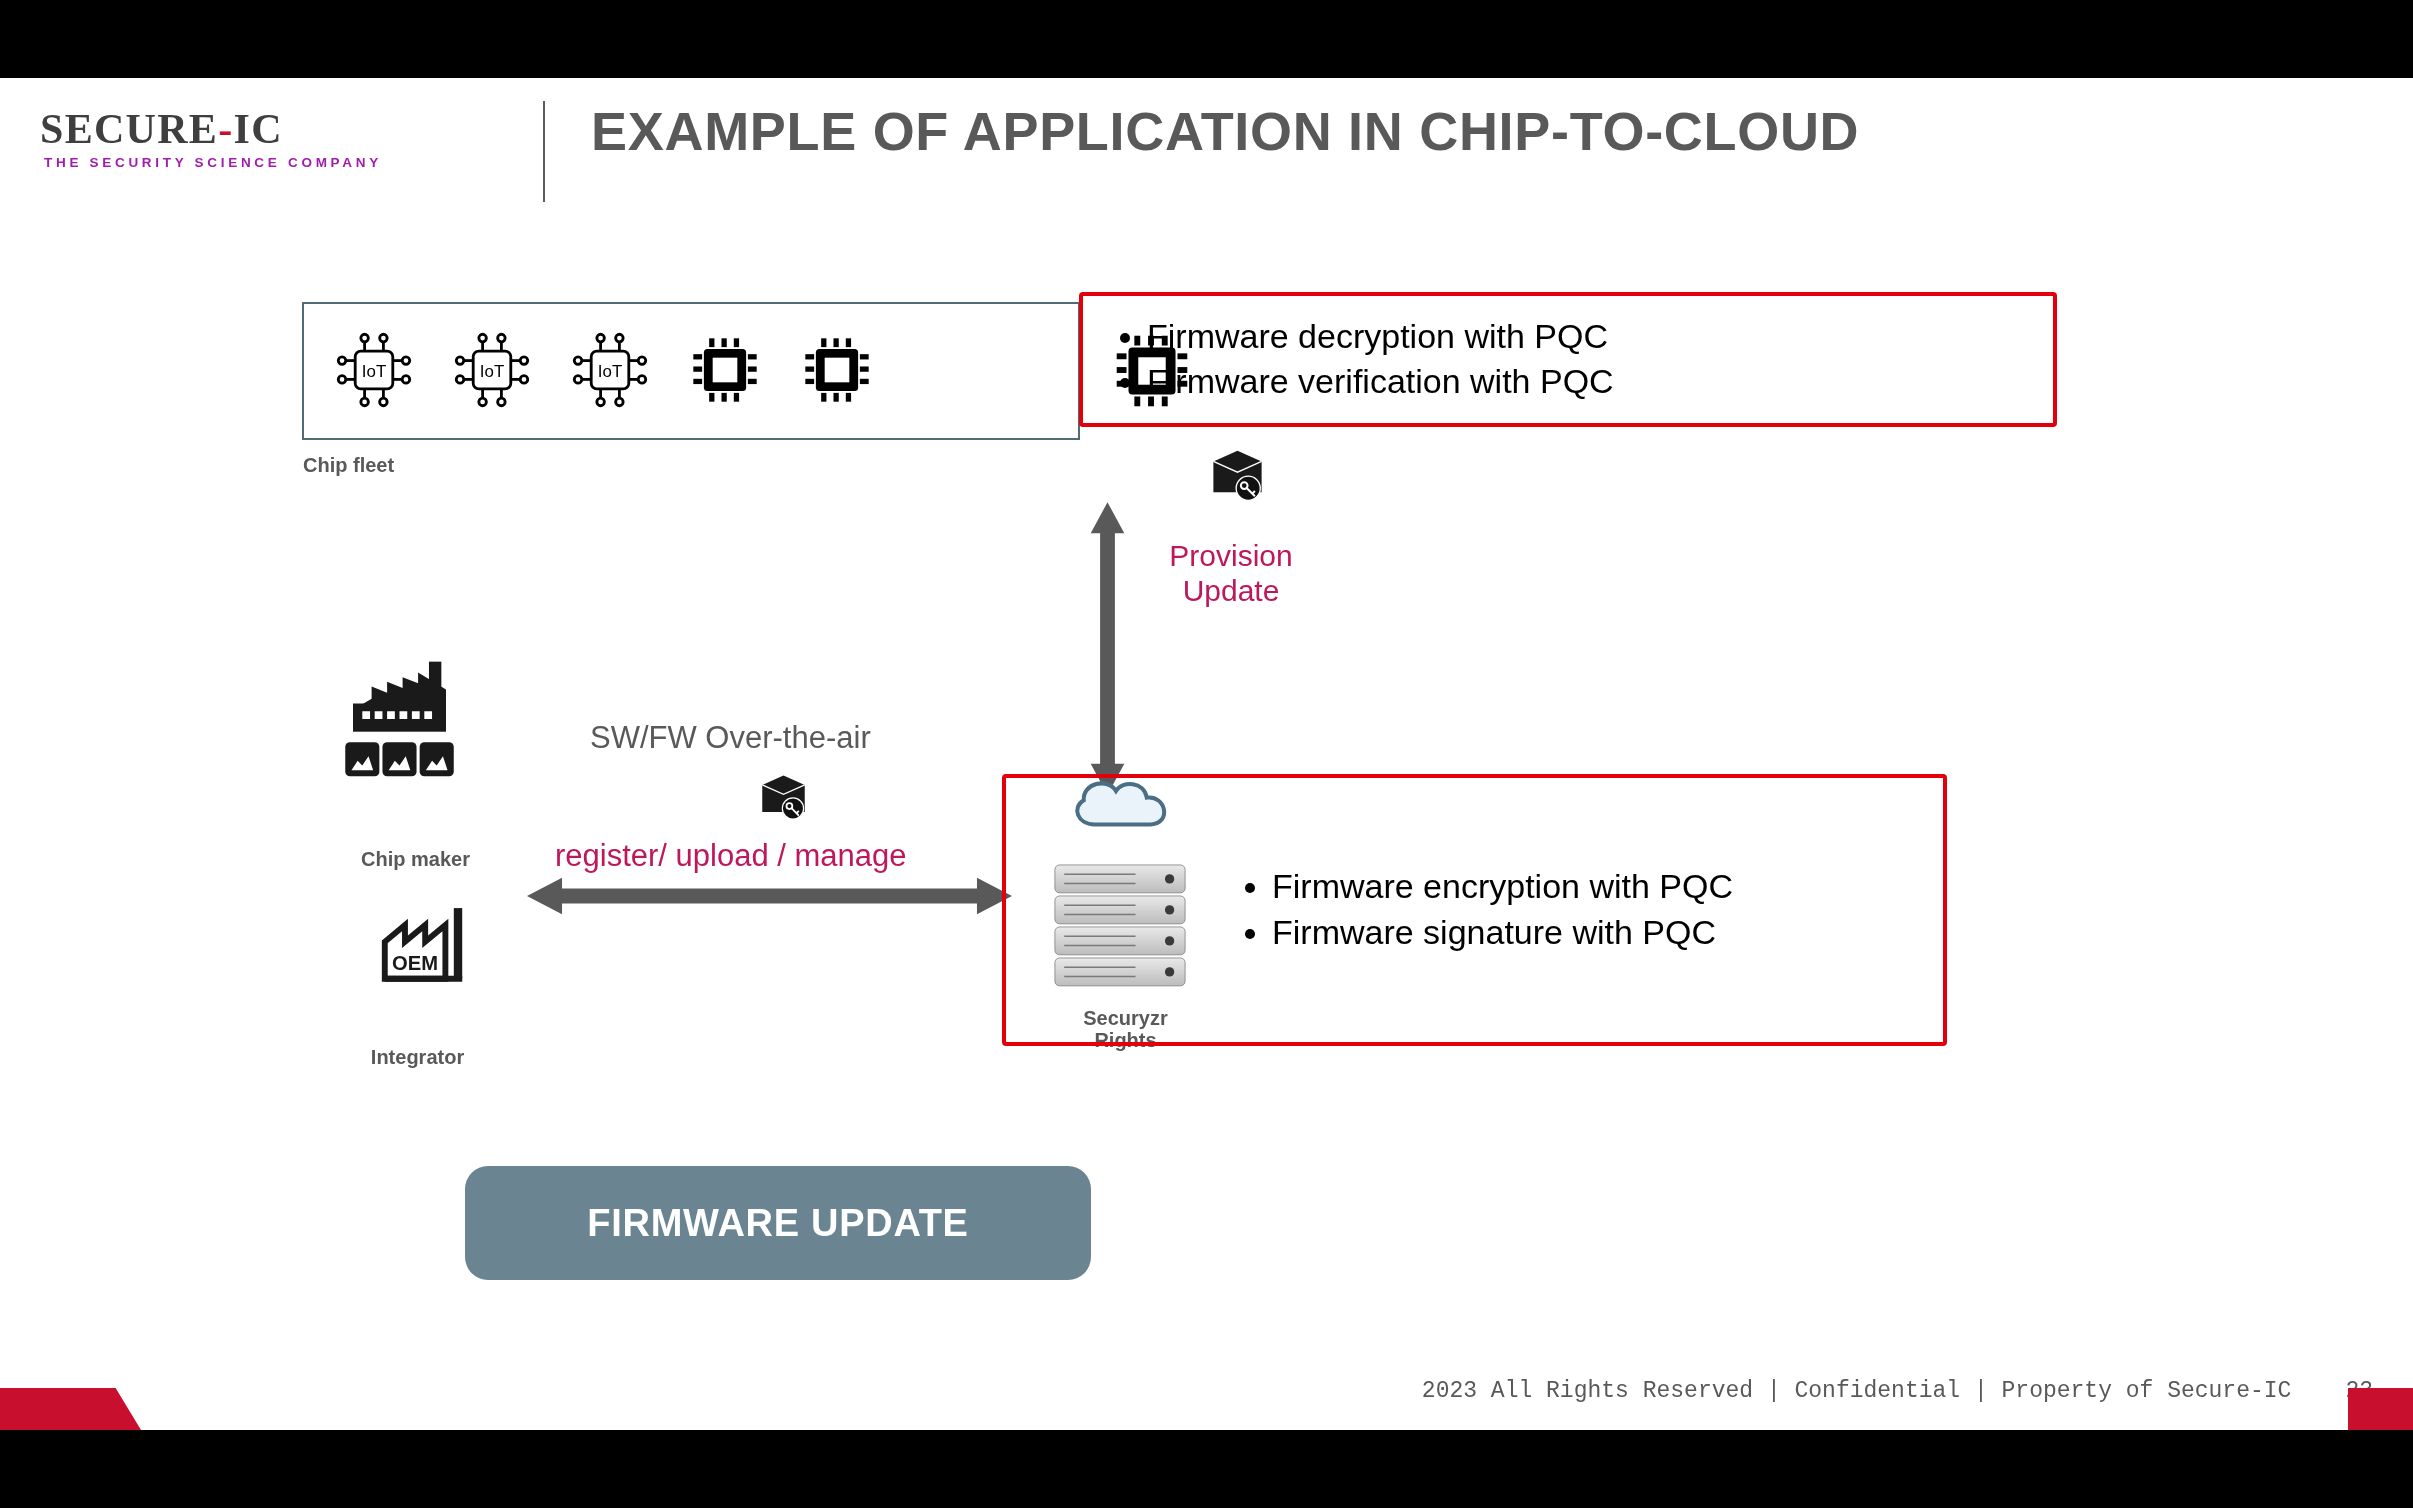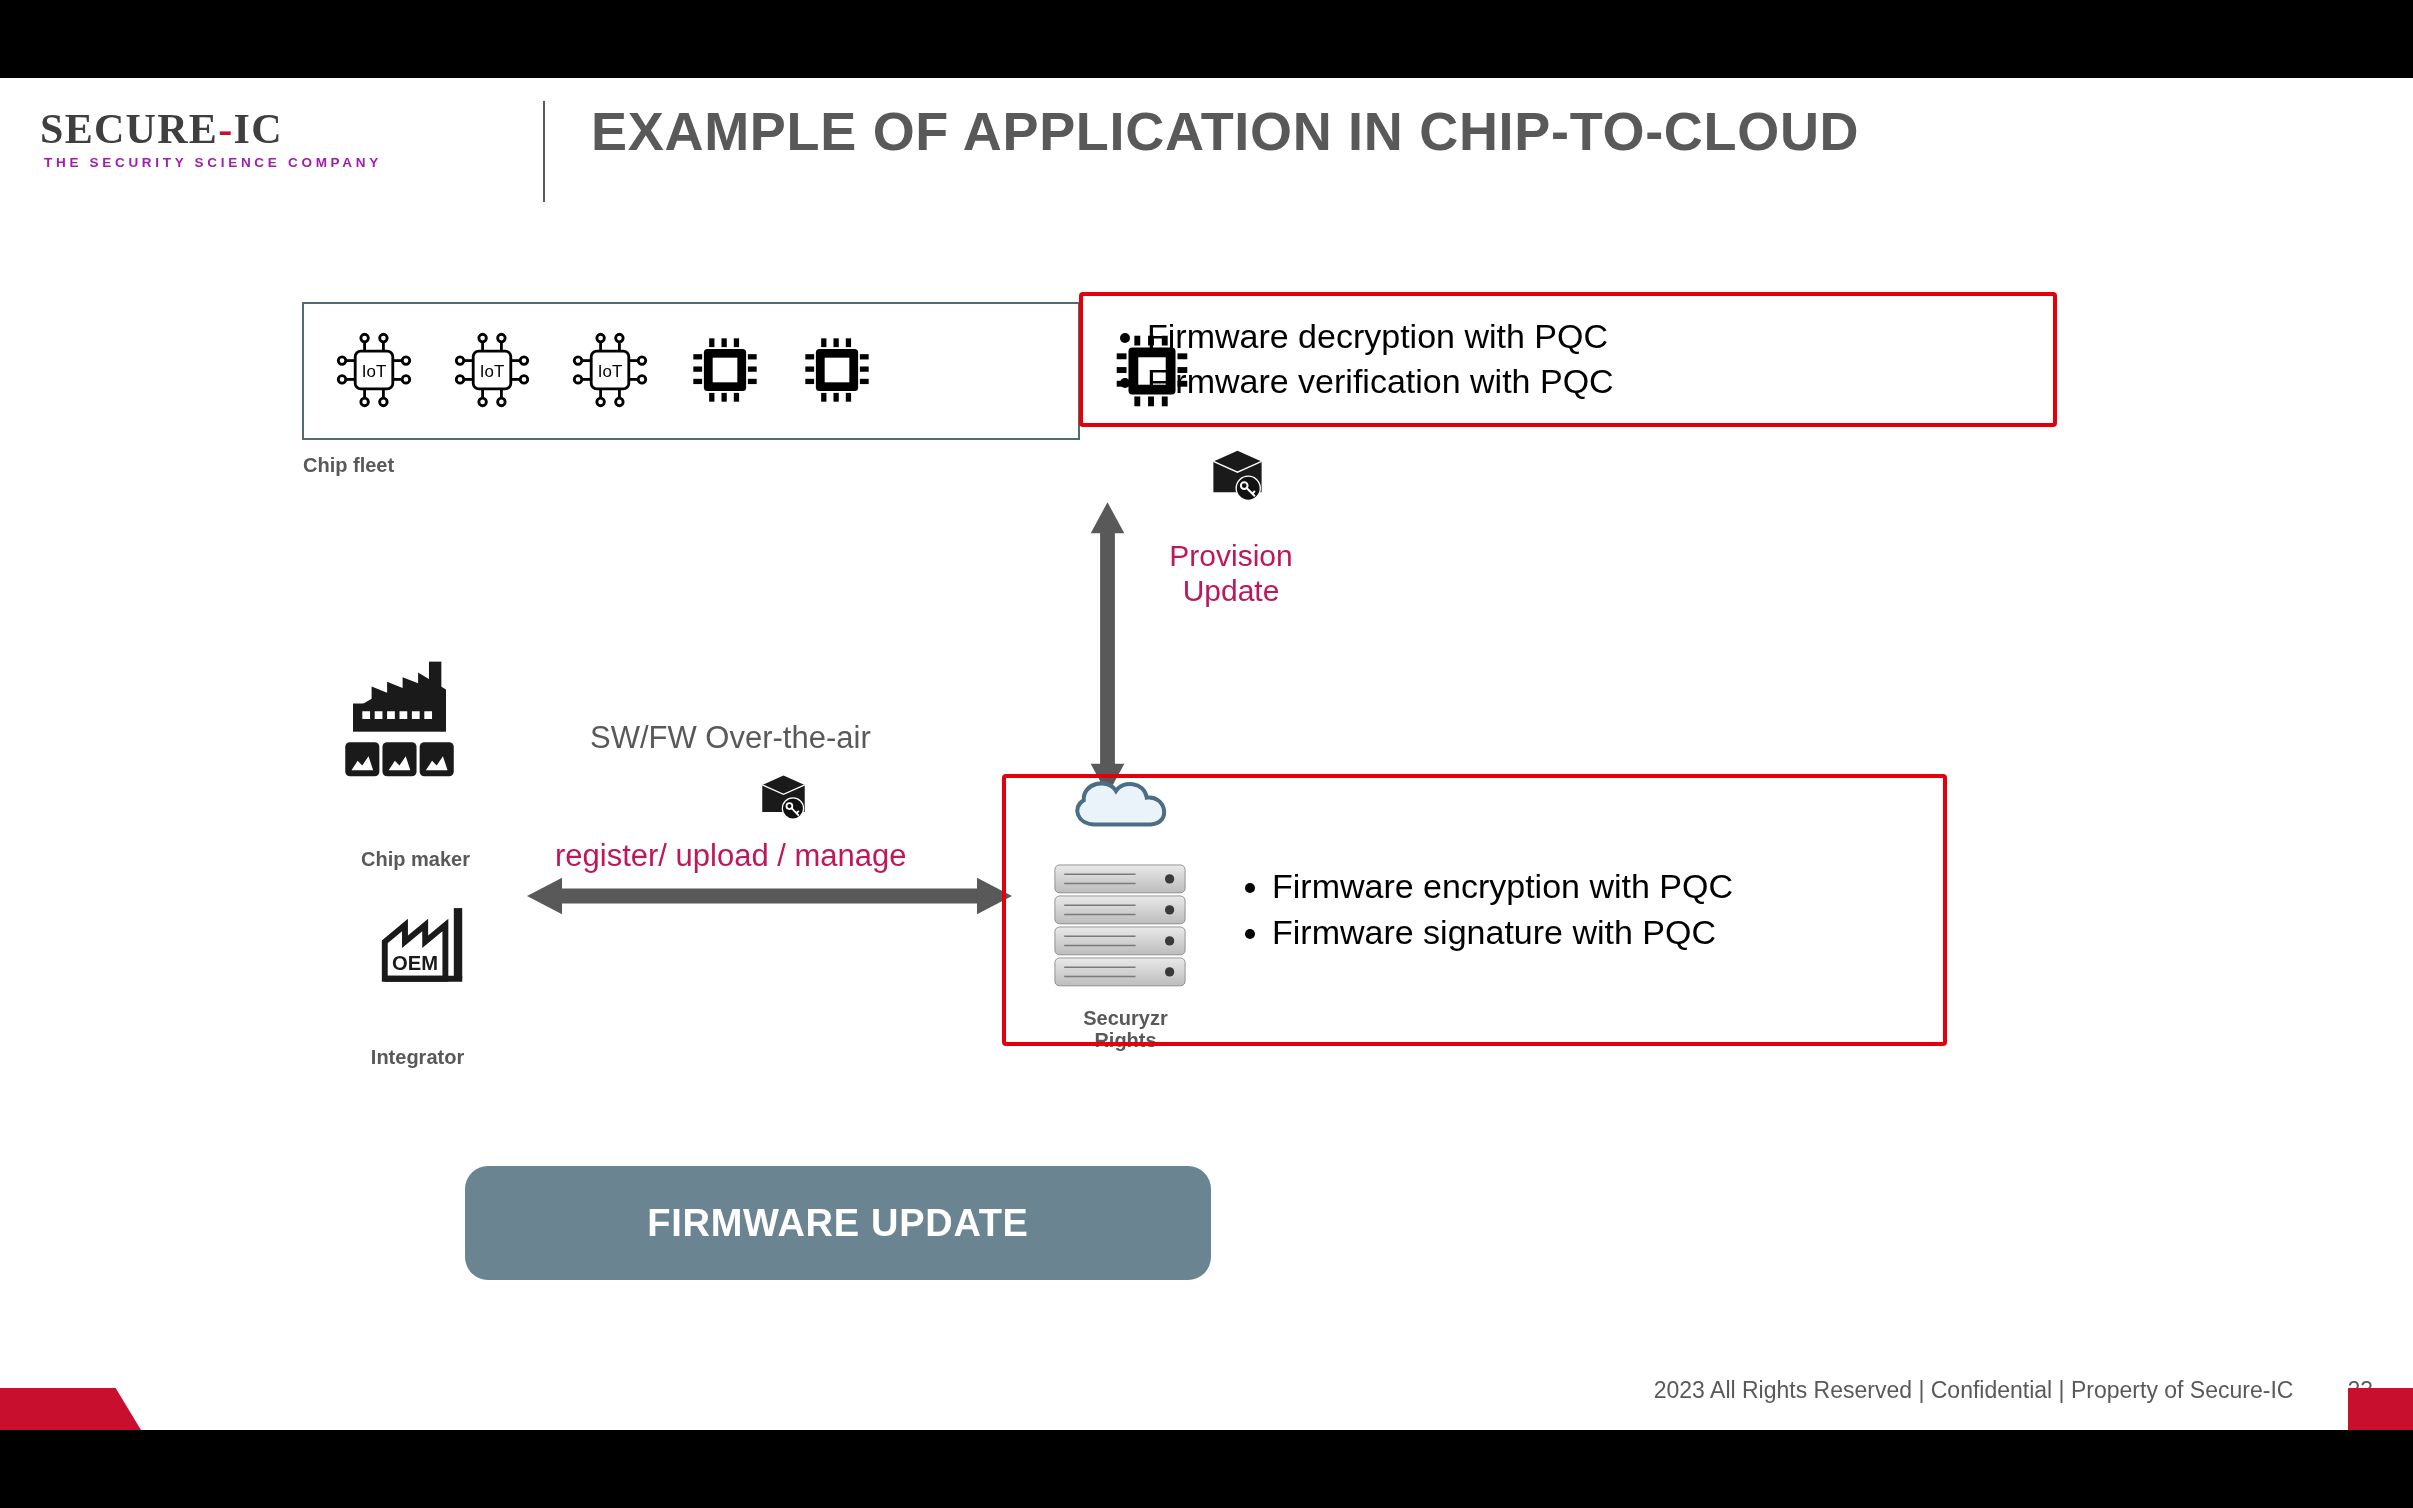--- a/index.html
+++ b/index.html
@@ -83,29 +83,29 @@
   .reg{position:absolute;left:555px;top:760px;font-size:31px;color:#be185d;}
   .harrow{position:absolute;left:527px;top:797px;width:485px;height:42px;}
 
   
   .cloud{position:absolute;left:1065px;top:690px;}
   .serverstack{position:absolute;left:1041px;top:773px;}
   .server-label{position:absolute;left:1048px;top:929px;text-align:center;width:155px;line-height:1.1;}
 
   
   .fwbadge{
-    position:absolute;left:465px;top:1088px;width:746px;height:114px;
+    position:absolute;left:465px;top:1088px;width:626px;height:114px;
     background:var(--badgeGray);border-radius:23px;
     color:#fff;font-size:38px;font-weight:800;letter-spacing:0.7px;
     display:flex;align-items:center;justify-content:center;
   }
 
   
   .shield{position:absolute;left:1158px;top:1049px;width:364px;height:215px;}
-  .footer-wrap{position:absolute;left:0;bottom:25.6px;width:2413px;display:flex;justify-content:flex-end;gap:54px;padding-right:40px;color:#595959;font-size:23px;}
+  .footer-wrap{position:absolute;left:0;bottom:25.6px;width:2413px;display:flex;justify-content:flex-end;gap:54px;padding-right:40px;color:#595959;font-size:23px;font-family:Liberation Mono, monospace;}
 
   
   .corner-left{position:absolute;left:0;bottom:0;width:141px;height:42px;background:var(--accentRed);clip-path:polygon(0 0,82% 0,100% 100%,0 100%);}
   .corner-right{position:absolute;right:0;bottom:0;width:65px;height:42px;background:var(--accentRed);}
 </style>
 </head>
 <body>
 
 <div class="slide">
 

